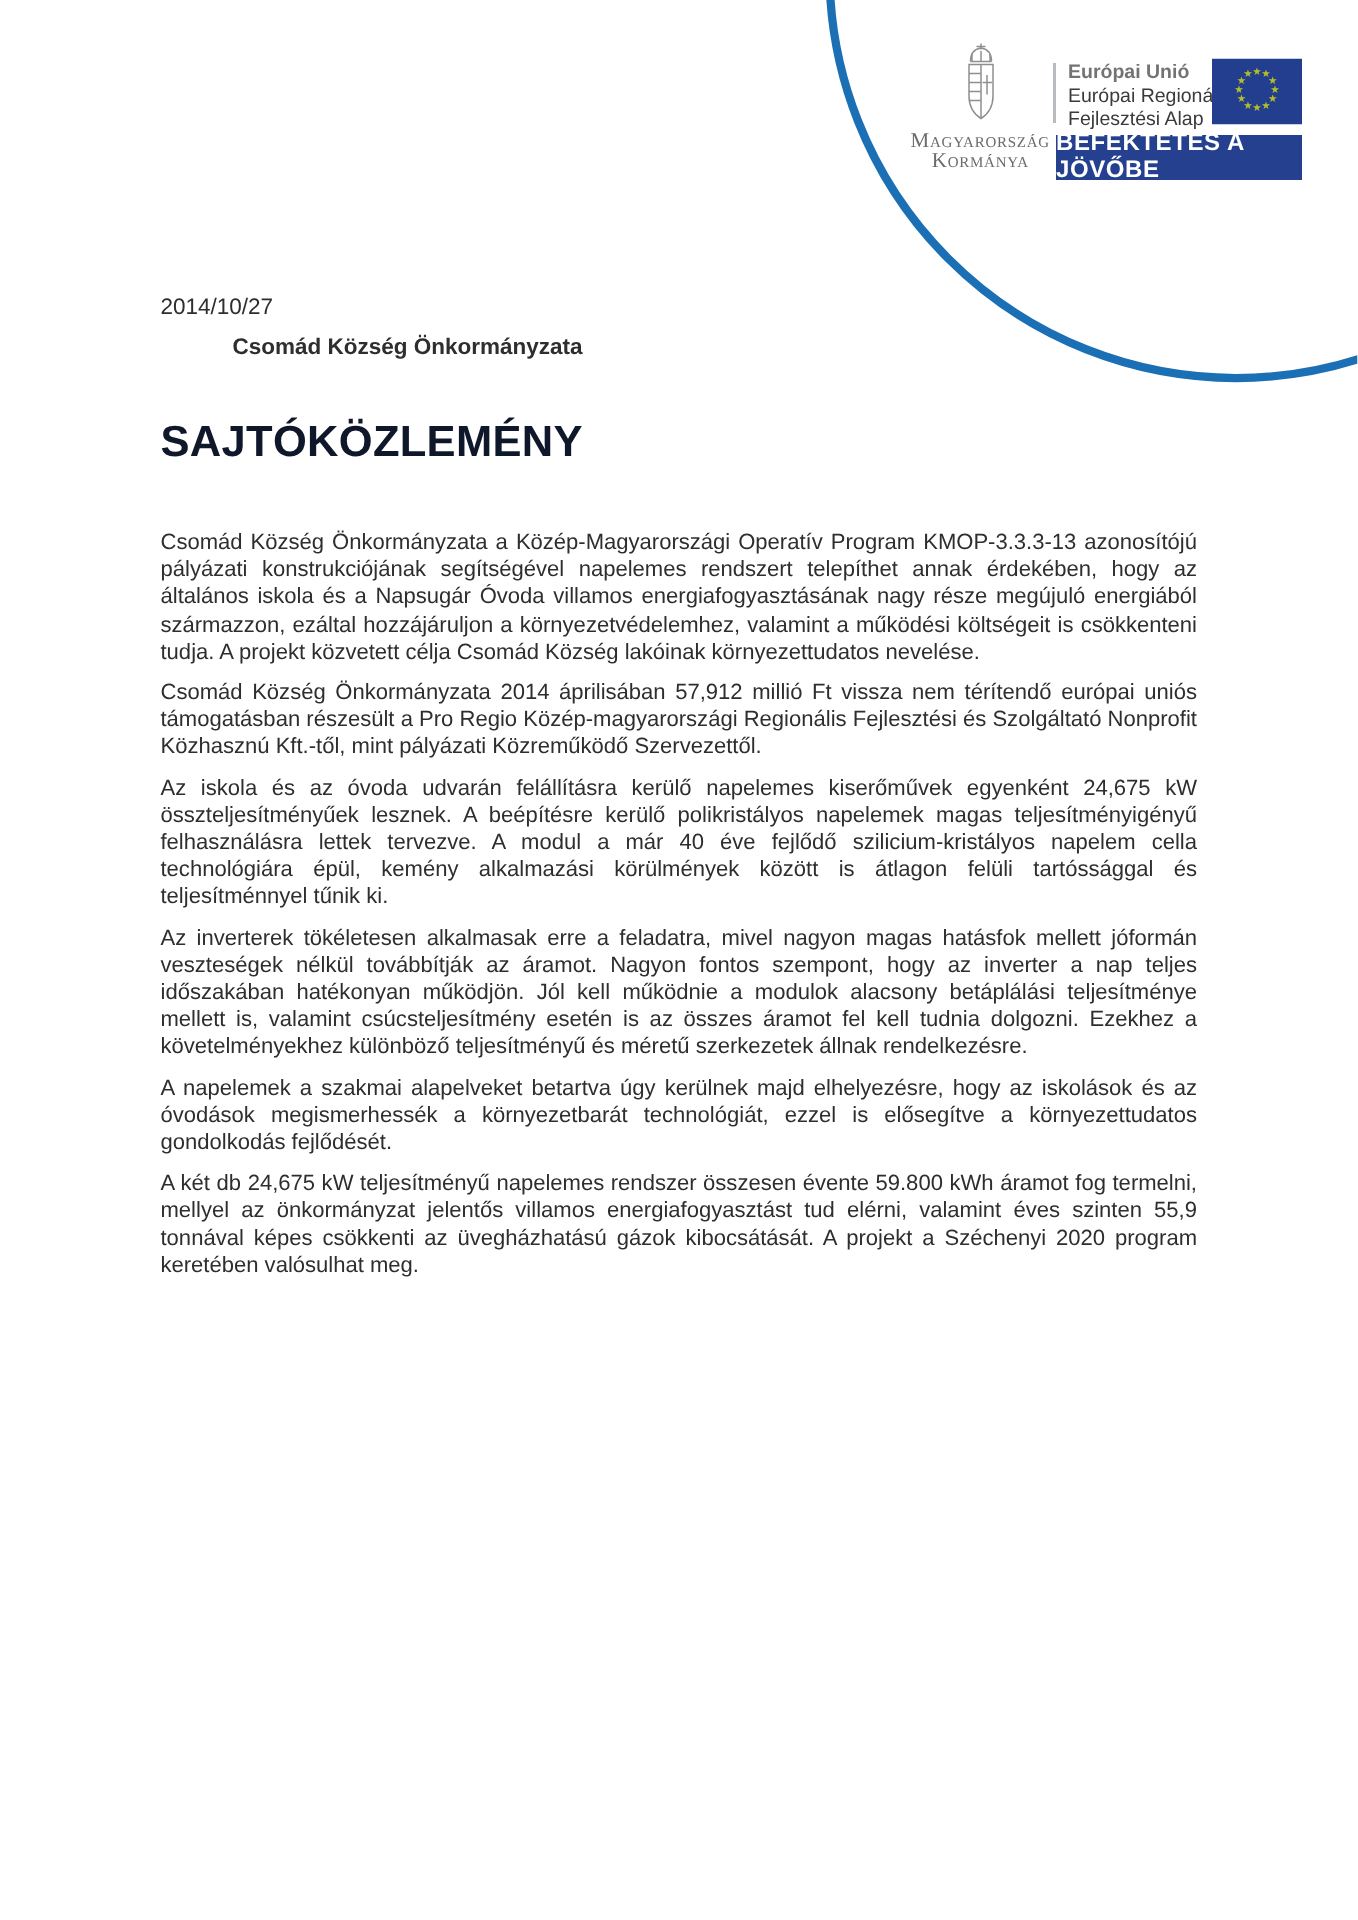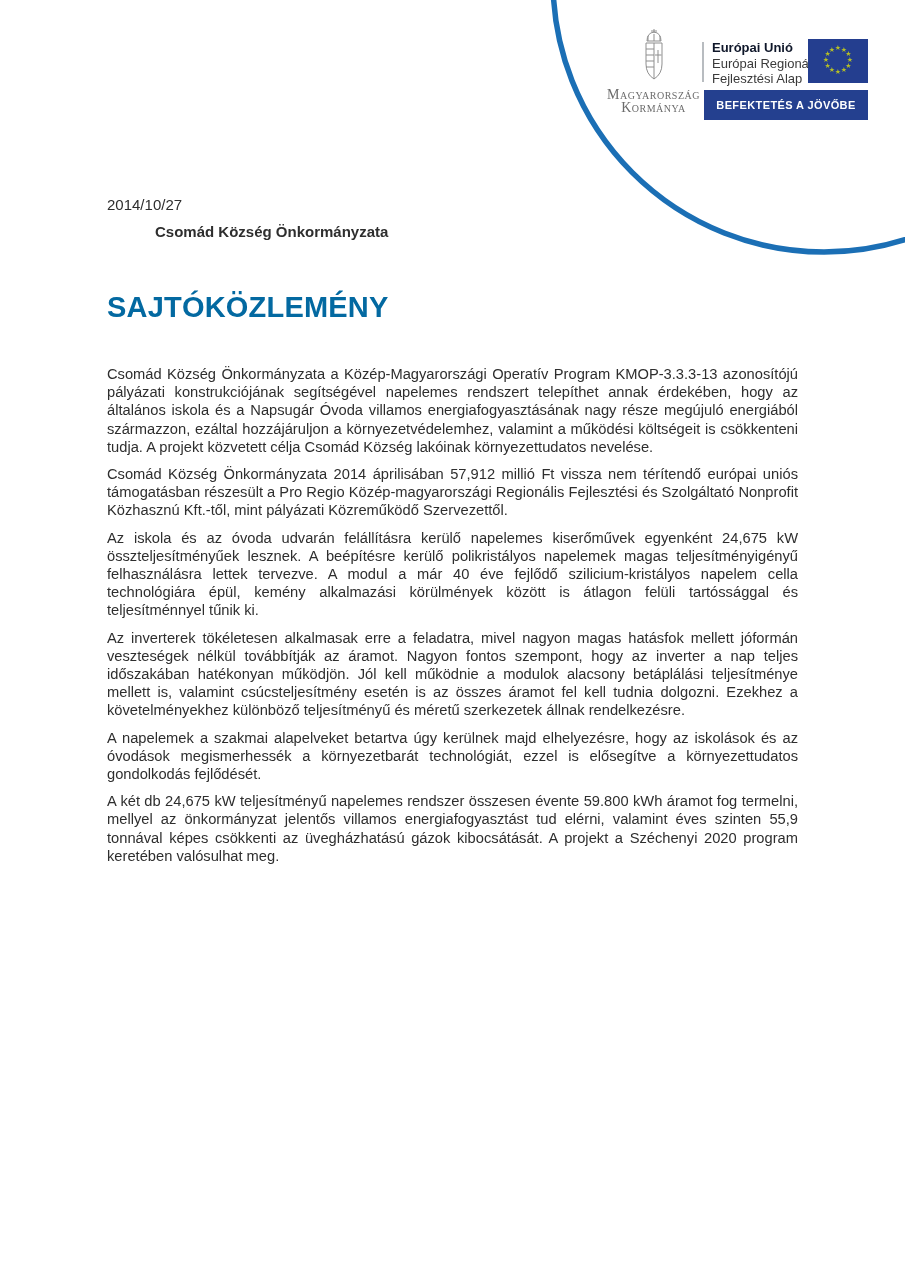--- a/index.html
+++ b/index.html
@@ -24,47 +24,47 @@
     font-variant: small-caps;
     color: #6b6b6b;
     font-size: 14px;
     line-height: 13px;
     letter-spacing: 0.5px;
   }
 
   
   .eu-divider { position: absolute; left: 702px; top: 42px; width: 2px; height: 40px; background: #b8bcc0; }
   .eu-text { position: absolute; left: 712px; top: 40px; color: #3a3a3a; font-size: 13px; line-height: 15.5px; }
-  .eu-text .bold-line { font-weight: bold; color: #0f172a; }
+  .eu-text .bold-line { font-weight: bold; color: #737373; }
   .eu-flag { position: absolute; left: 808px; top: 39px; }
 
   .eu-banner {
     position: absolute; left: 704px; top: 90px; width: 164px; height: 30px;
     background: #24408F;
-    color: #ffffff; font-weight: bold; font-size: 11px; letter-spacing: 0.4px;
+    color: #ffffff; font-weight: bold; font-size: 16px; letter-spacing: 0.4px;
     display: flex; align-items: center; justify-content: center;
   }
 
   
   .szechenyi { position: absolute; left: 698px; top: 142px; display: flex; align-items: flex-start; }
   .szechenyi-word {
     font-weight: bold; font-size: 21.5px; color: #3c3c3e; letter-spacing: 0.5px;
     margin-top: 12px;
     transform: scaleX(0.93); transform-origin: left center;
     white-space: nowrap;
   }
   .szechenyi-pin { margin-left: -4px; }
 
   
   .content { position: absolute; left: 107px; top: 196px; width: 691px; color: #2e2e2e; }
   .doc-date { font-size: 15px; line-height: 18px; }
   .doc-org { font-size: 15px; line-height: 18px; font-weight: bold; margin-top: 9px; margin-left: 48px; }
   .doc-title {
-    margin-top: 48px;
-    color: #0369a1;
+    margin-top: 36px;
+    color: #0f172a;
     font-size: 29px; line-height: 36px; font-weight: bold;
     letter-spacing: 0.2px;
   }
   .doc-headline { margin-top: 10px; font-size: 15px; line-height: 18px; font-weight: bold; }
   .doc-lead { margin-top: 13px; font-size: 15px; line-height: 19.5px; font-weight: bold; text-align: justify; }
   .doc-body { margin-top: 40px; }
   .doc-body p { font-size: 14.7px; line-height: 18.2px; text-align: justify; margin-bottom: 9px; }
 </style>
 </head>
 <body>

